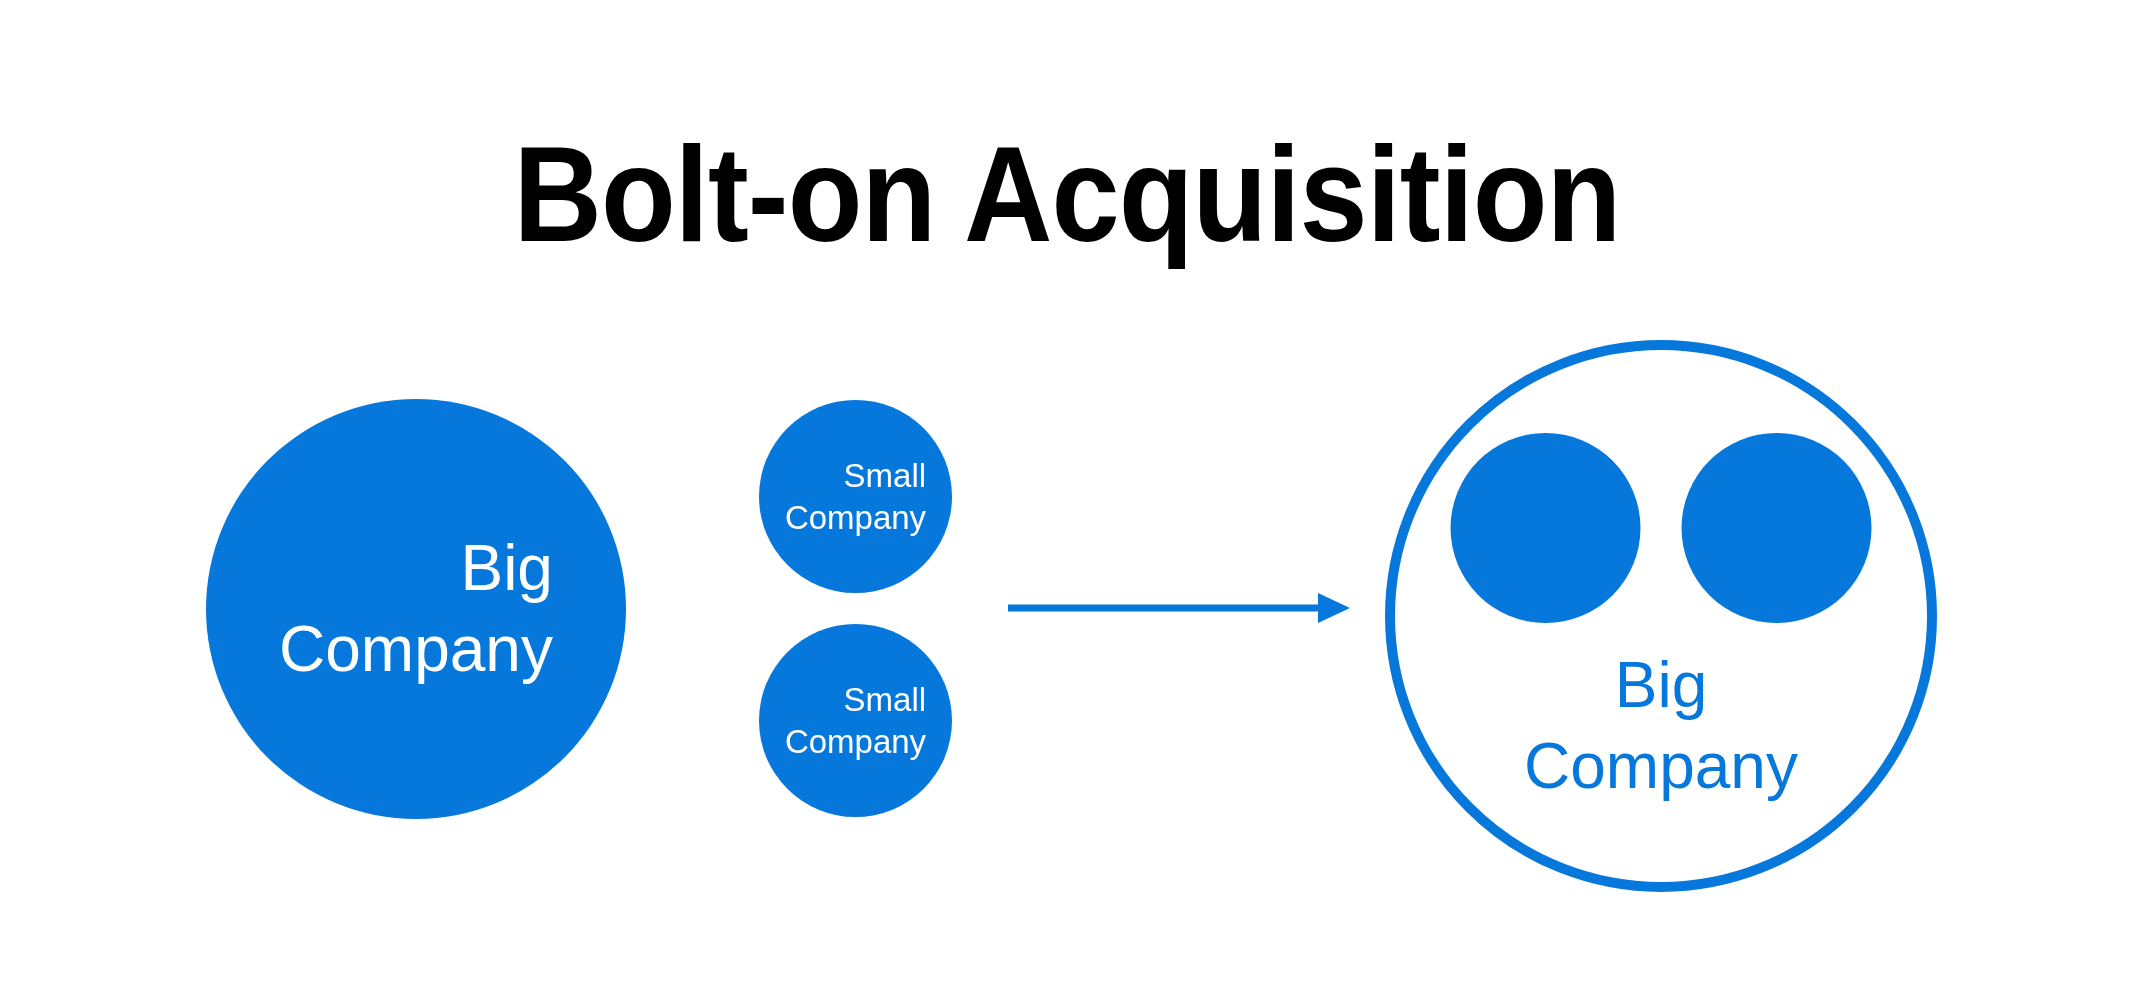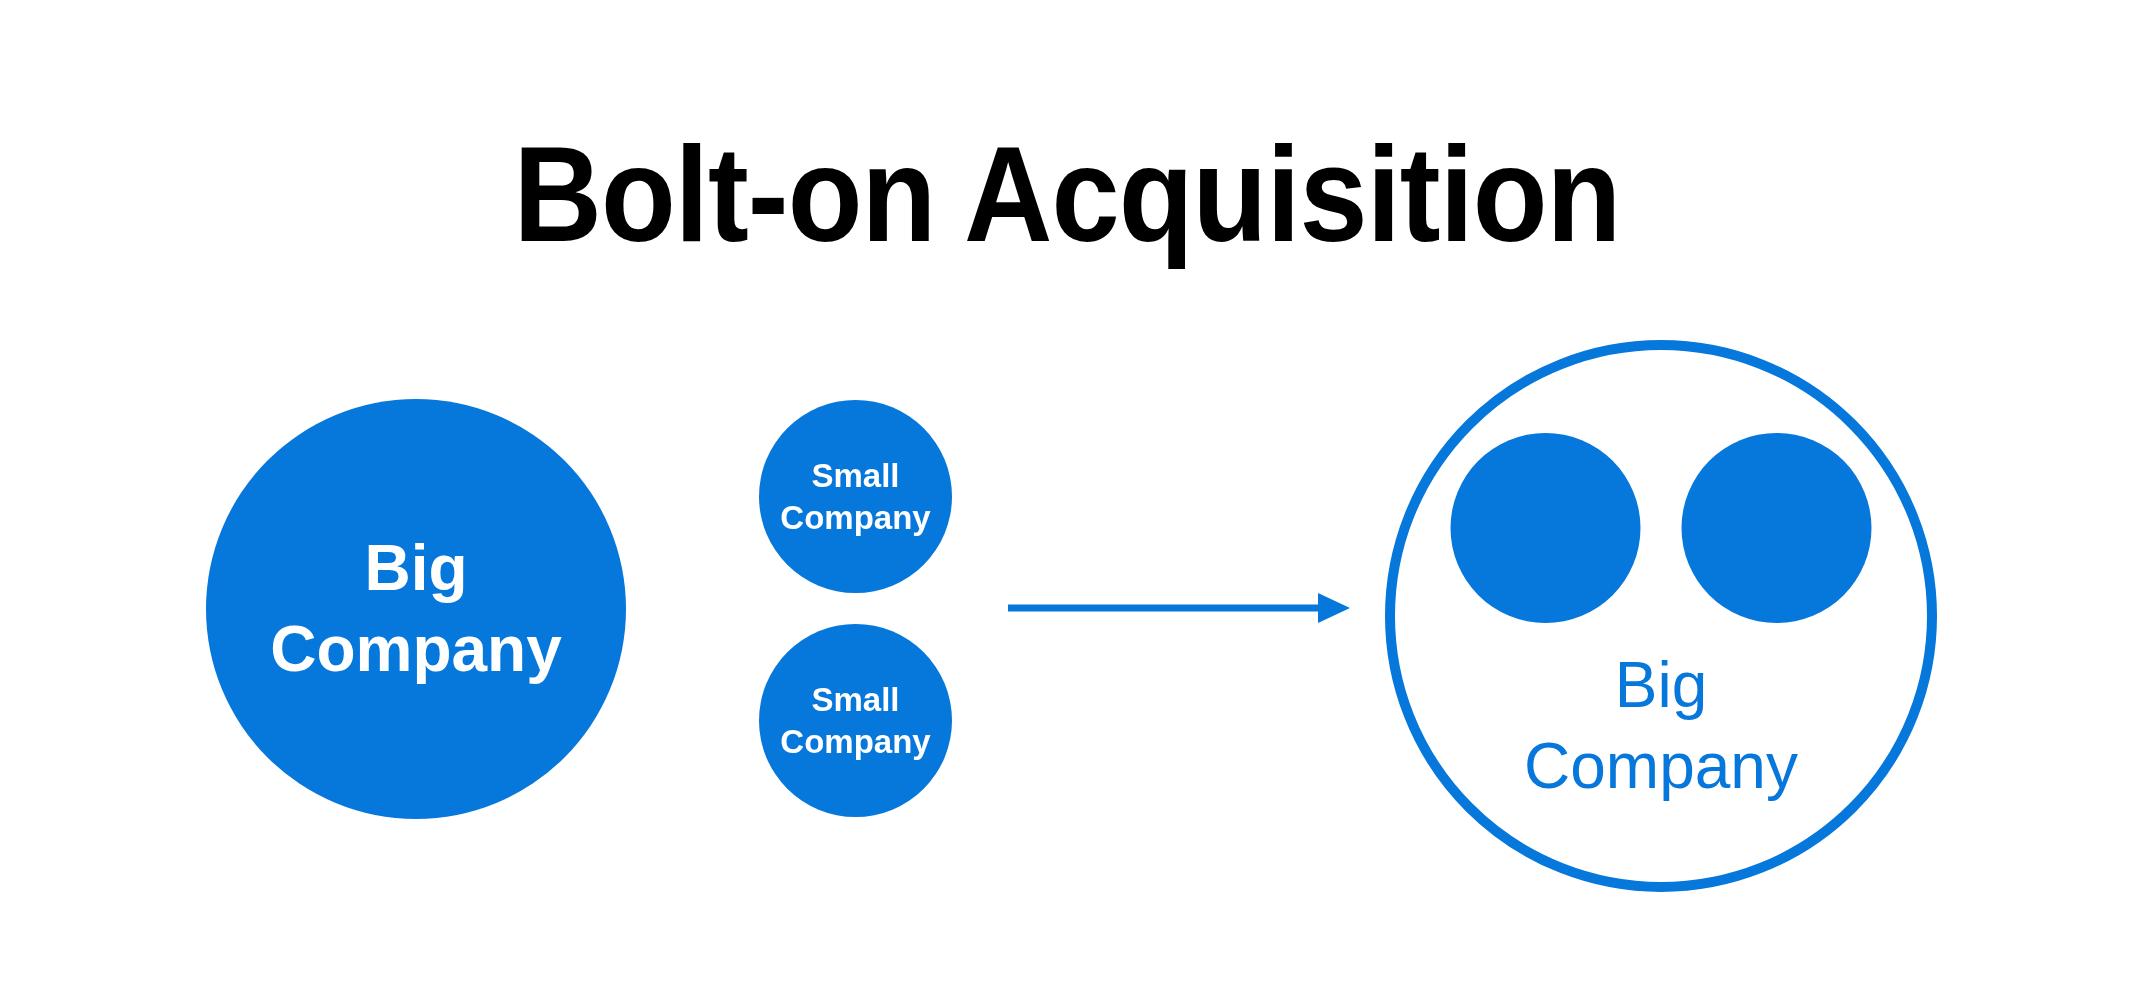--- a/index.html
+++ b/index.html
@@ -32,22 +32,21 @@
     transform-origin: center;
   }
 
   
   .circle {
     position: absolute;
     border-radius: 50%;
     display: flex;
     align-items: center;
     justify-content: center;
-    text-align: center;
-    font-weight: bold;
+    text-align: right;
   }
   .filled { background: #0677DB; color: #ffffff; }
 
   .label { white-space: pre-line; }
 
   
   .big-co { left: 206px; top: 399px; width: 420px; height: 420px; }
   .big-co .label { font-size: 64px; line-height: 1.26; }
 
   

